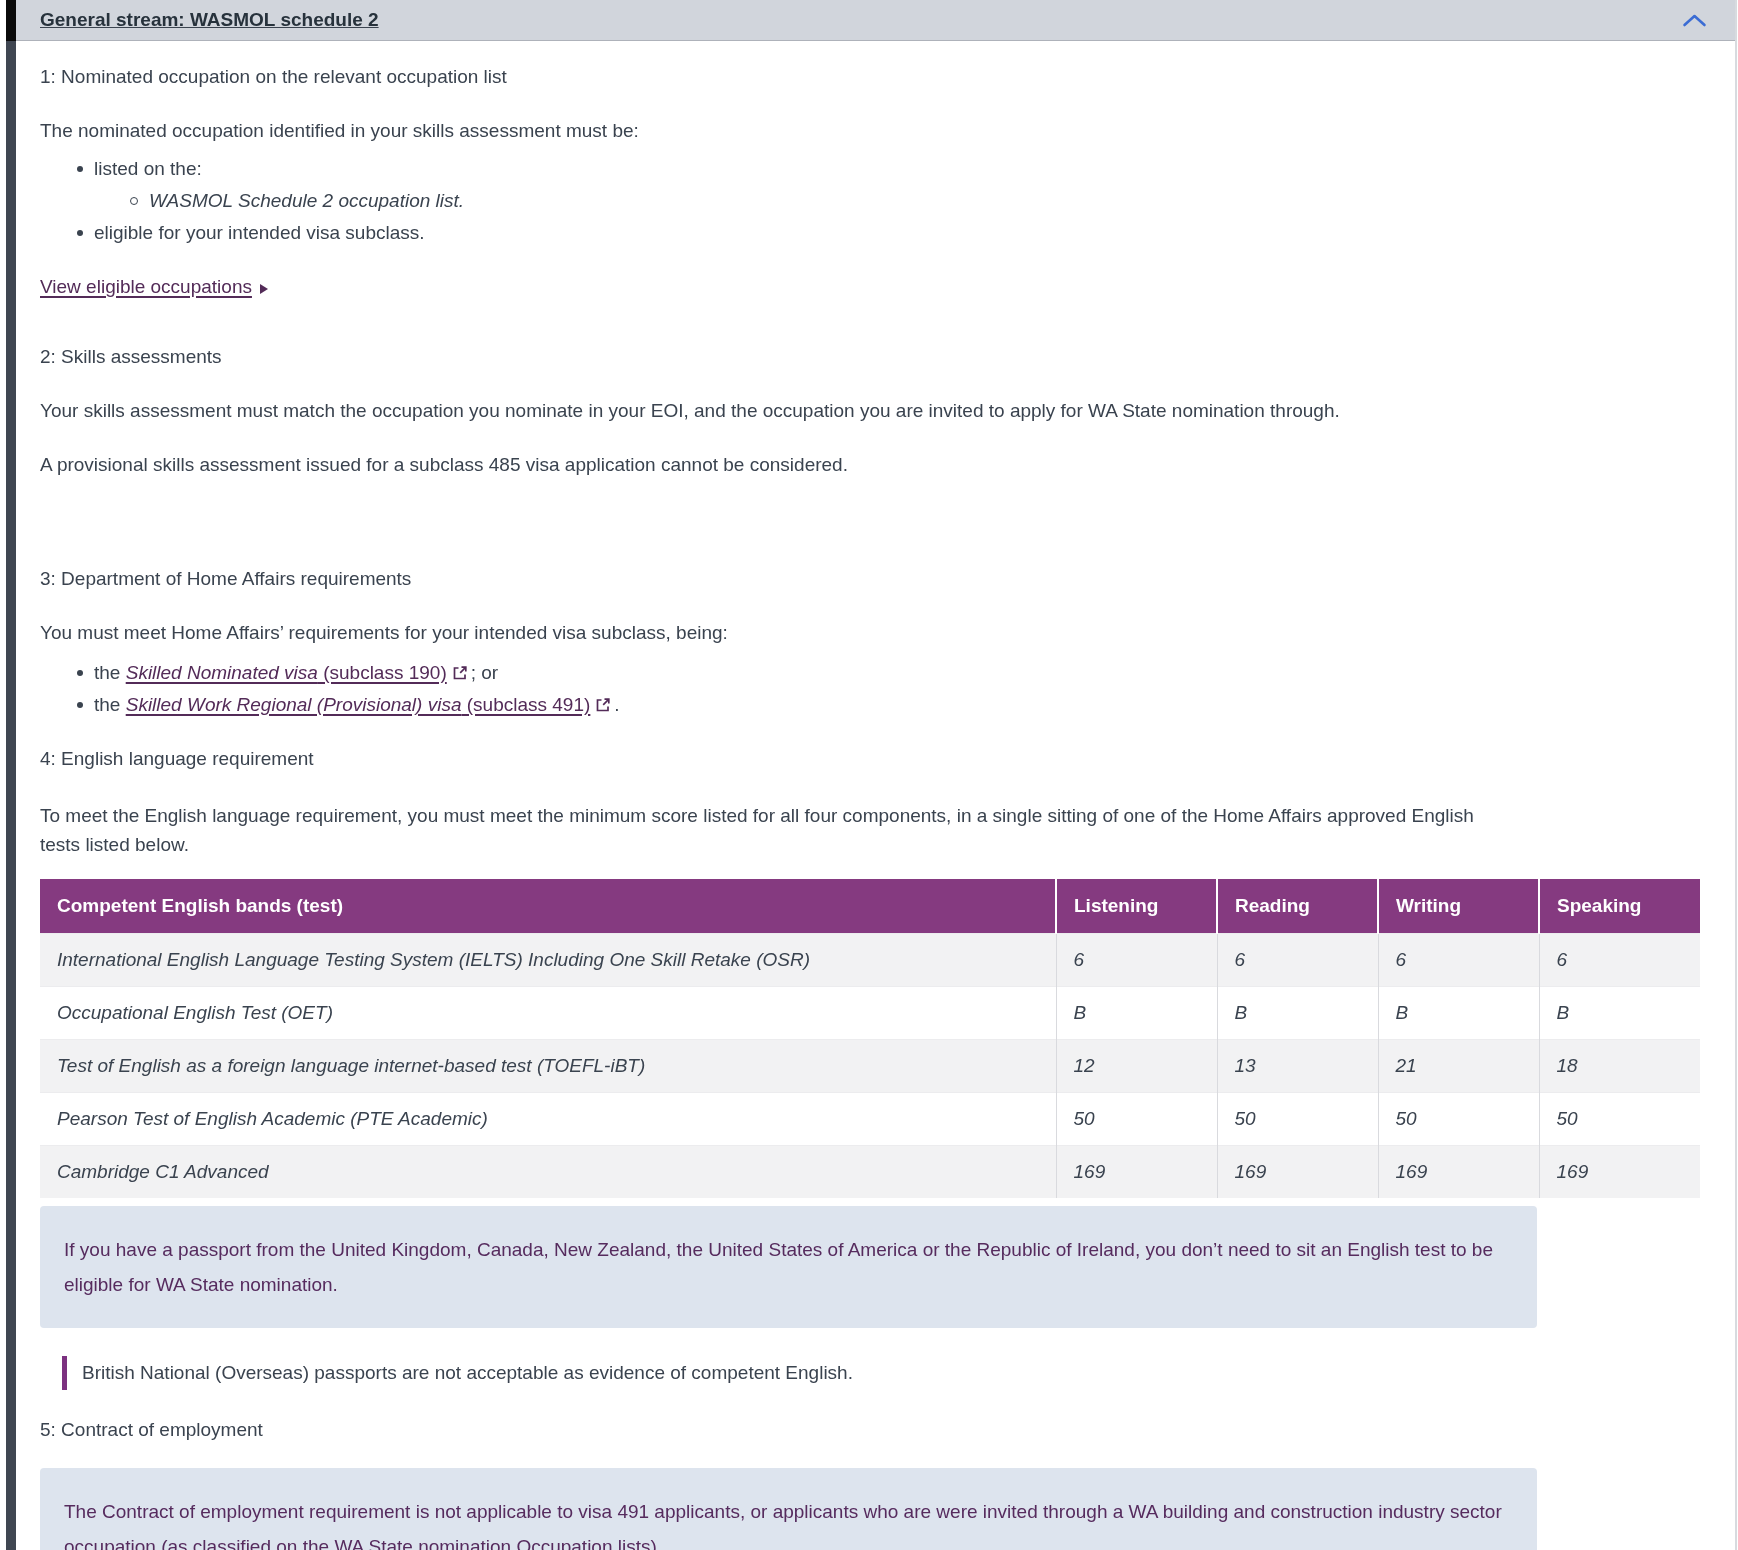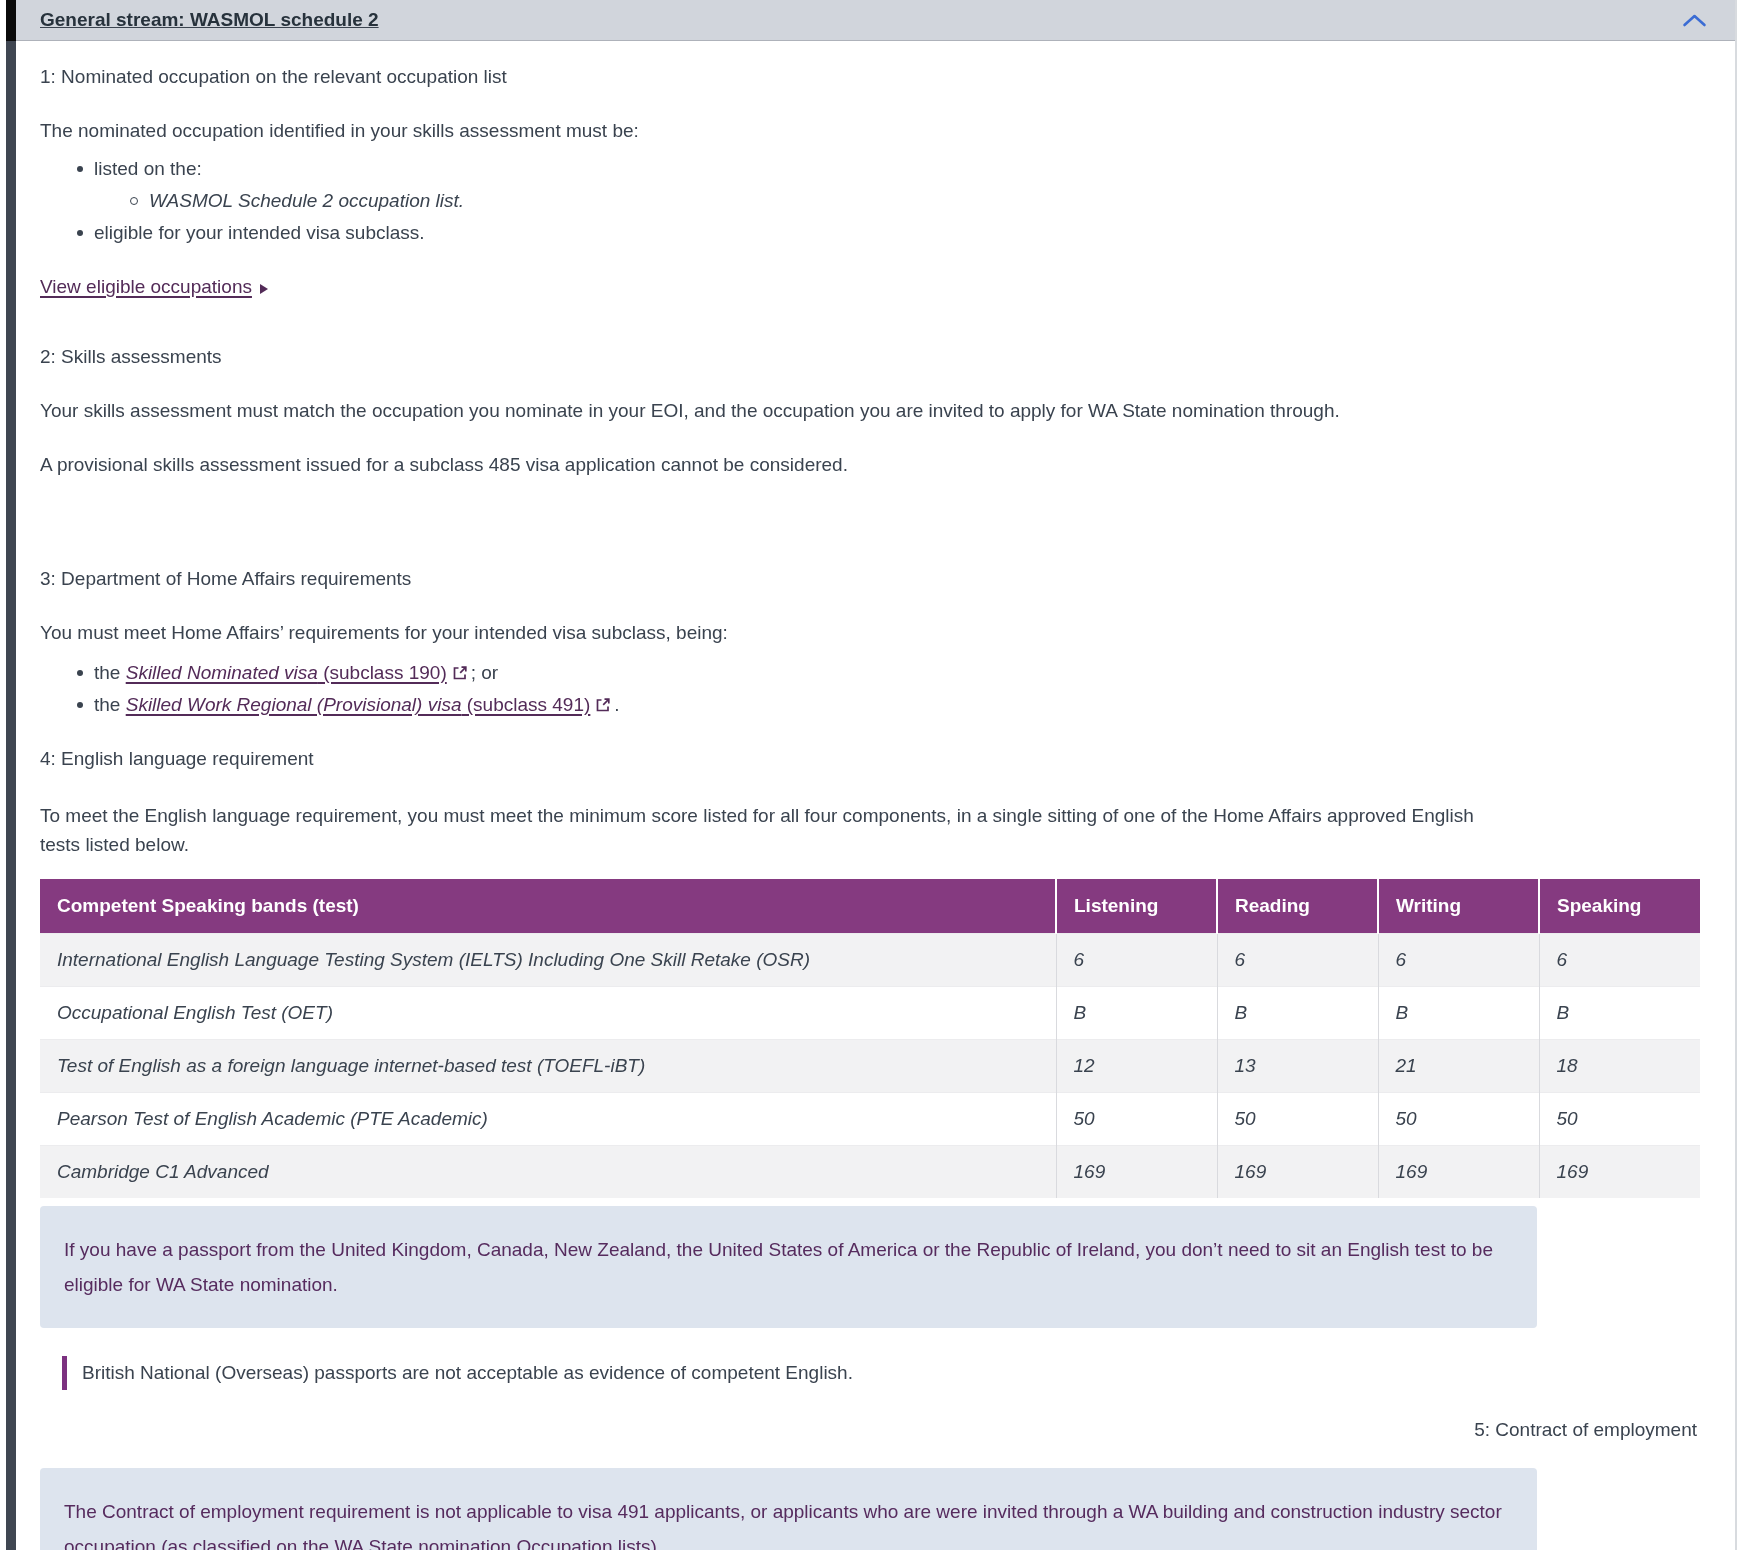--- a/index.html
+++ b/index.html
@@ -71,21 +71,21 @@
 
   .note {
     width:1497px; background:#dde4ee; color:#562b5e; border-radius:4px;
     padding:26px 24px; line-height:35px; margin:0 0 28px;
   }
   .note.last { margin-bottom:0; }
   .quote {
     border-left:5px solid #7c3180; margin:0 0 28px 22px; padding:5px 0 5px 15px;
     line-height:24px; max-width:1300px;
   }
-  .h5 { margin-bottom:26px !important;text-align:right; }
+  .h5 { margin-bottom:26px !important; }
 </style>
 </head>
 <body>
 
 <div class="rail-top"></div>
 <div class="rail-body"></div>
 <div class="right-line"></div>
 
 <div class="panel">
 
@@ -142,21 +142,21 @@
             </svg></a><span>.</span>
       </li>
     </ul>
 
     <div class="sec">4: English language requirement</div>
     <p class="s4-intro">To meet the English language requirement, you must meet the minimum score listed for all four components, in a single sitting of one of the Home Affairs approved English tests listed below.</p>
 
     <table class="eng">
       <thead>
         <tr>
-          <th>Competent Speaking bands (test)</th>
+          <th>Competent English bands (test)</th>
           <th class="score">Listening</th>
           <th class="score">Reading</th>
           <th class="score">Writing</th>
           <th class="score">Speaking</th>
         </tr>
       </thead>
       <tbody>
         <tr>
           <td>International English Language Testing System (IELTS) Including One Skill Retake (OSR)</td>
           <td class="score">6</td>

